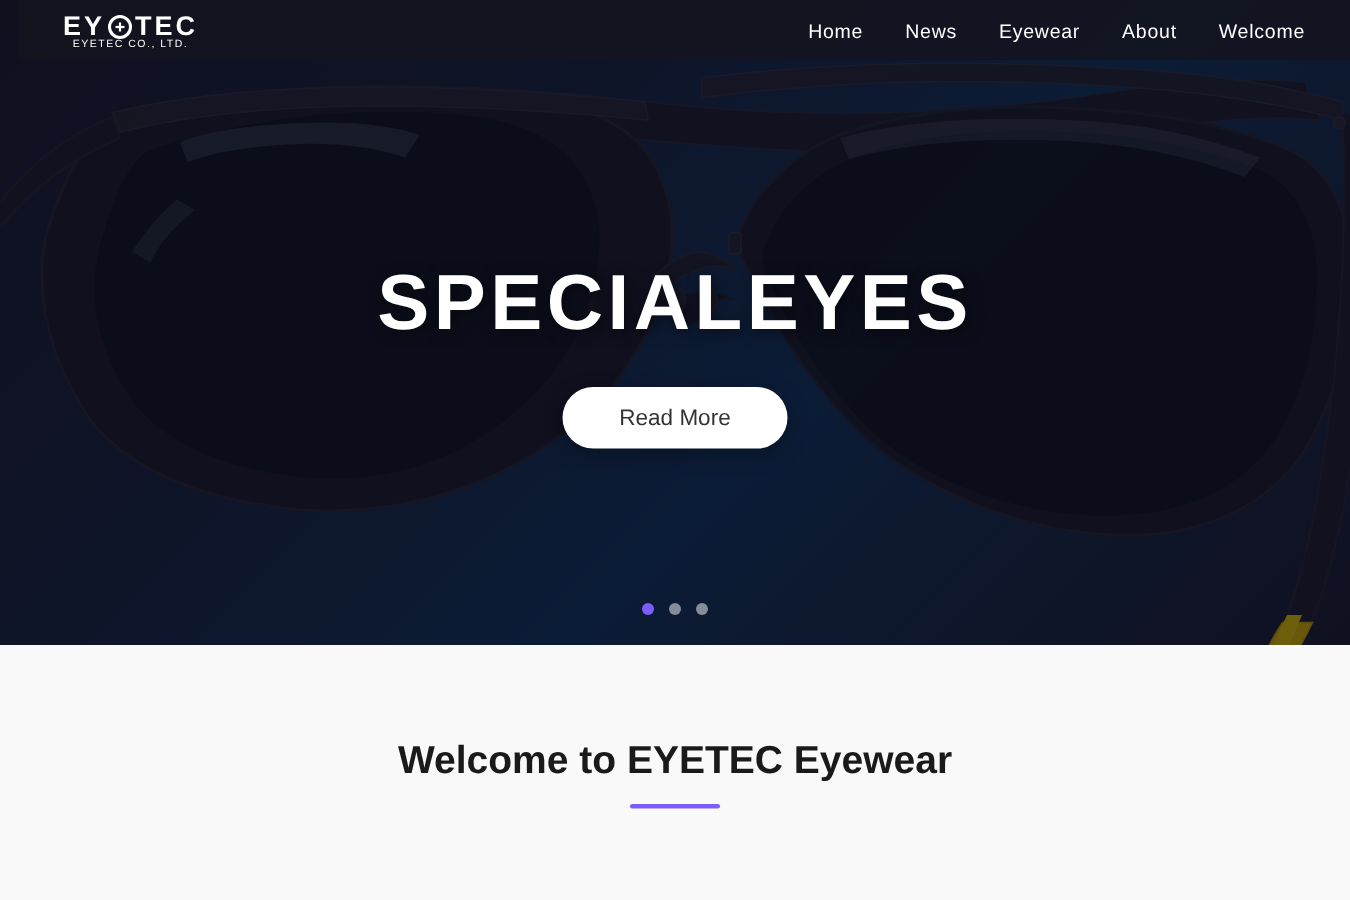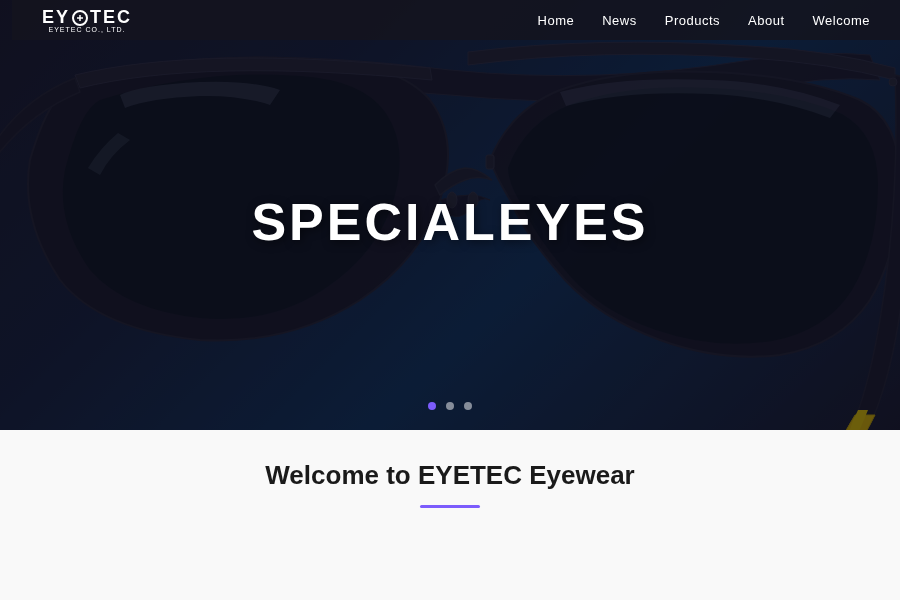--- a/index.html
+++ b/index.html
@@ -134,20 +134,21 @@
       background: #7c5cfc;
     }
 
     
     .welcome-section {
       background: #f9f9f9;
       height: 170px;
       display: flex;
       flex-direction: column;
       align-items: center;
+      justify-content: center;
       padding: 30px;
     }
     .welcome-title {
       font-size: 26px;
       font-weight: 700;
       color: #1a1a1a;
       margin-bottom: 14px;
     }
     .welcome-divider {
       width: 60px;
@@ -177,21 +178,21 @@
             <line x1="1" y1="4" x2="7" y2="4" stroke="white" stroke-width="1.5"></line>
           </svg>
       </span>
       <span>TEC</span>
     </div>
     <div class="logo-sub">EYETEC CO., LTD.</div>
   </div>
   <nav>
     <a href="#">Home</a>
     <a href="#">News</a>
-    <a href="#">Products</a>
+    <a href="#">Eyewear</a>
     <a href="#">About</a>
     <a href="#">Welcome</a>
   </nav>
 </div>
 
 <div class="hero">
 
   <svg class="glasses-container" viewBox="0 0 900 430" xmlns="http://www.w3.org/2000/svg">
 
     <g opacity="0.95">
@@ -230,20 +231,21 @@
       <rect x="486" y="155" width="8" height="14" rx="2" fill="#252535" stroke="#333345" stroke-width="1"></rect>
 
       <circle cx="893" cy="82" r="4" fill="#2a2a3a" stroke="#333345" stroke-width="1"></circle>
     </g>
   </svg>
 
   <div class="hero-overlay"></div>
 
   <div class="hero-content">
     <h1 class="hero-title">SPECIALEYES</h1>
+    <button class="read-more-btn">Read More</button>
   </div>
 
   <div class="slider-dots">
     <div class="dot active"></div>
     <div class="dot"></div>
     <div class="dot"></div>
   </div>
 </div>
 
 <div class="welcome-section">

